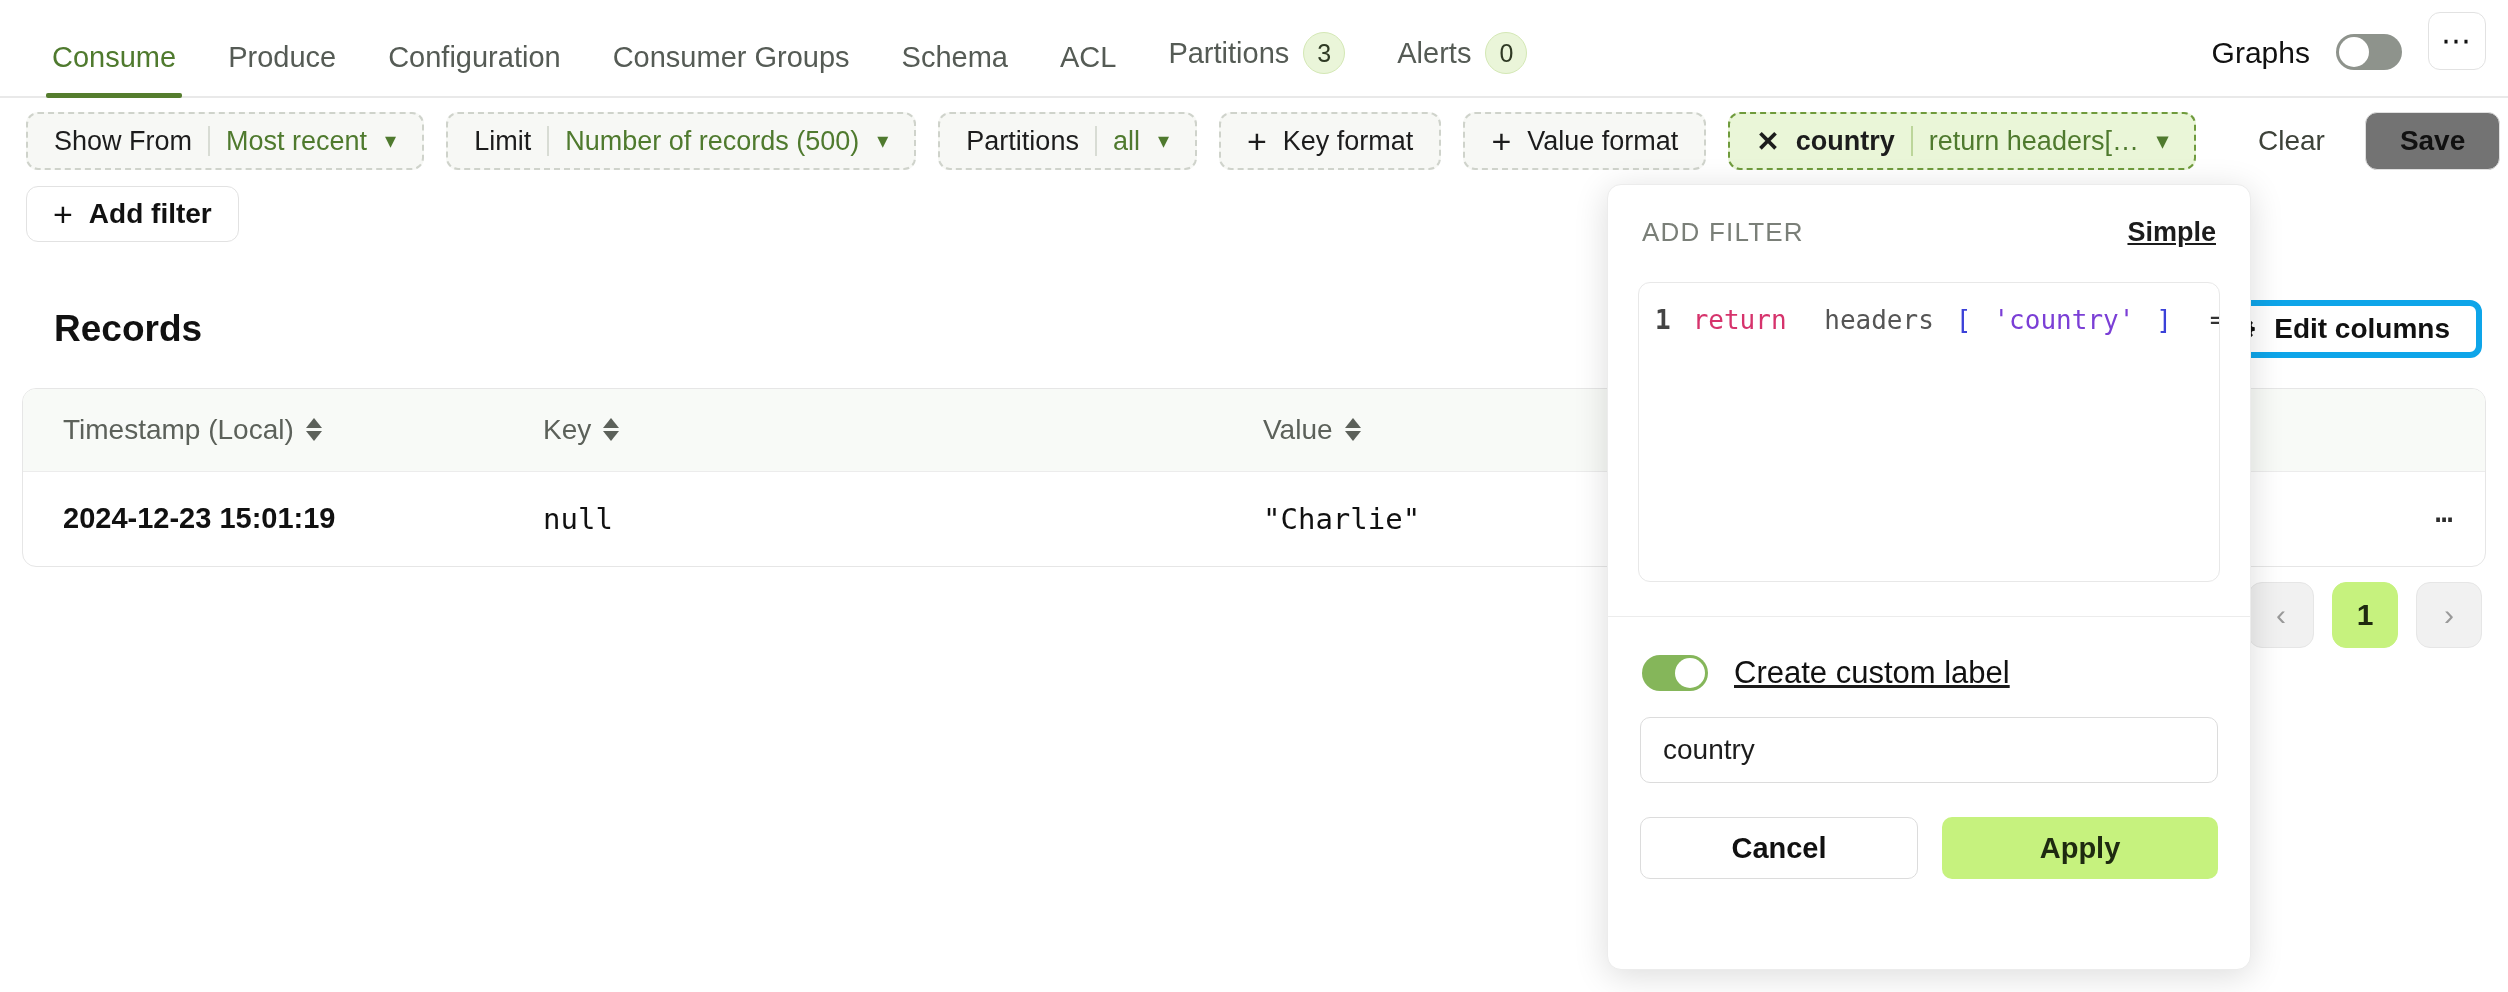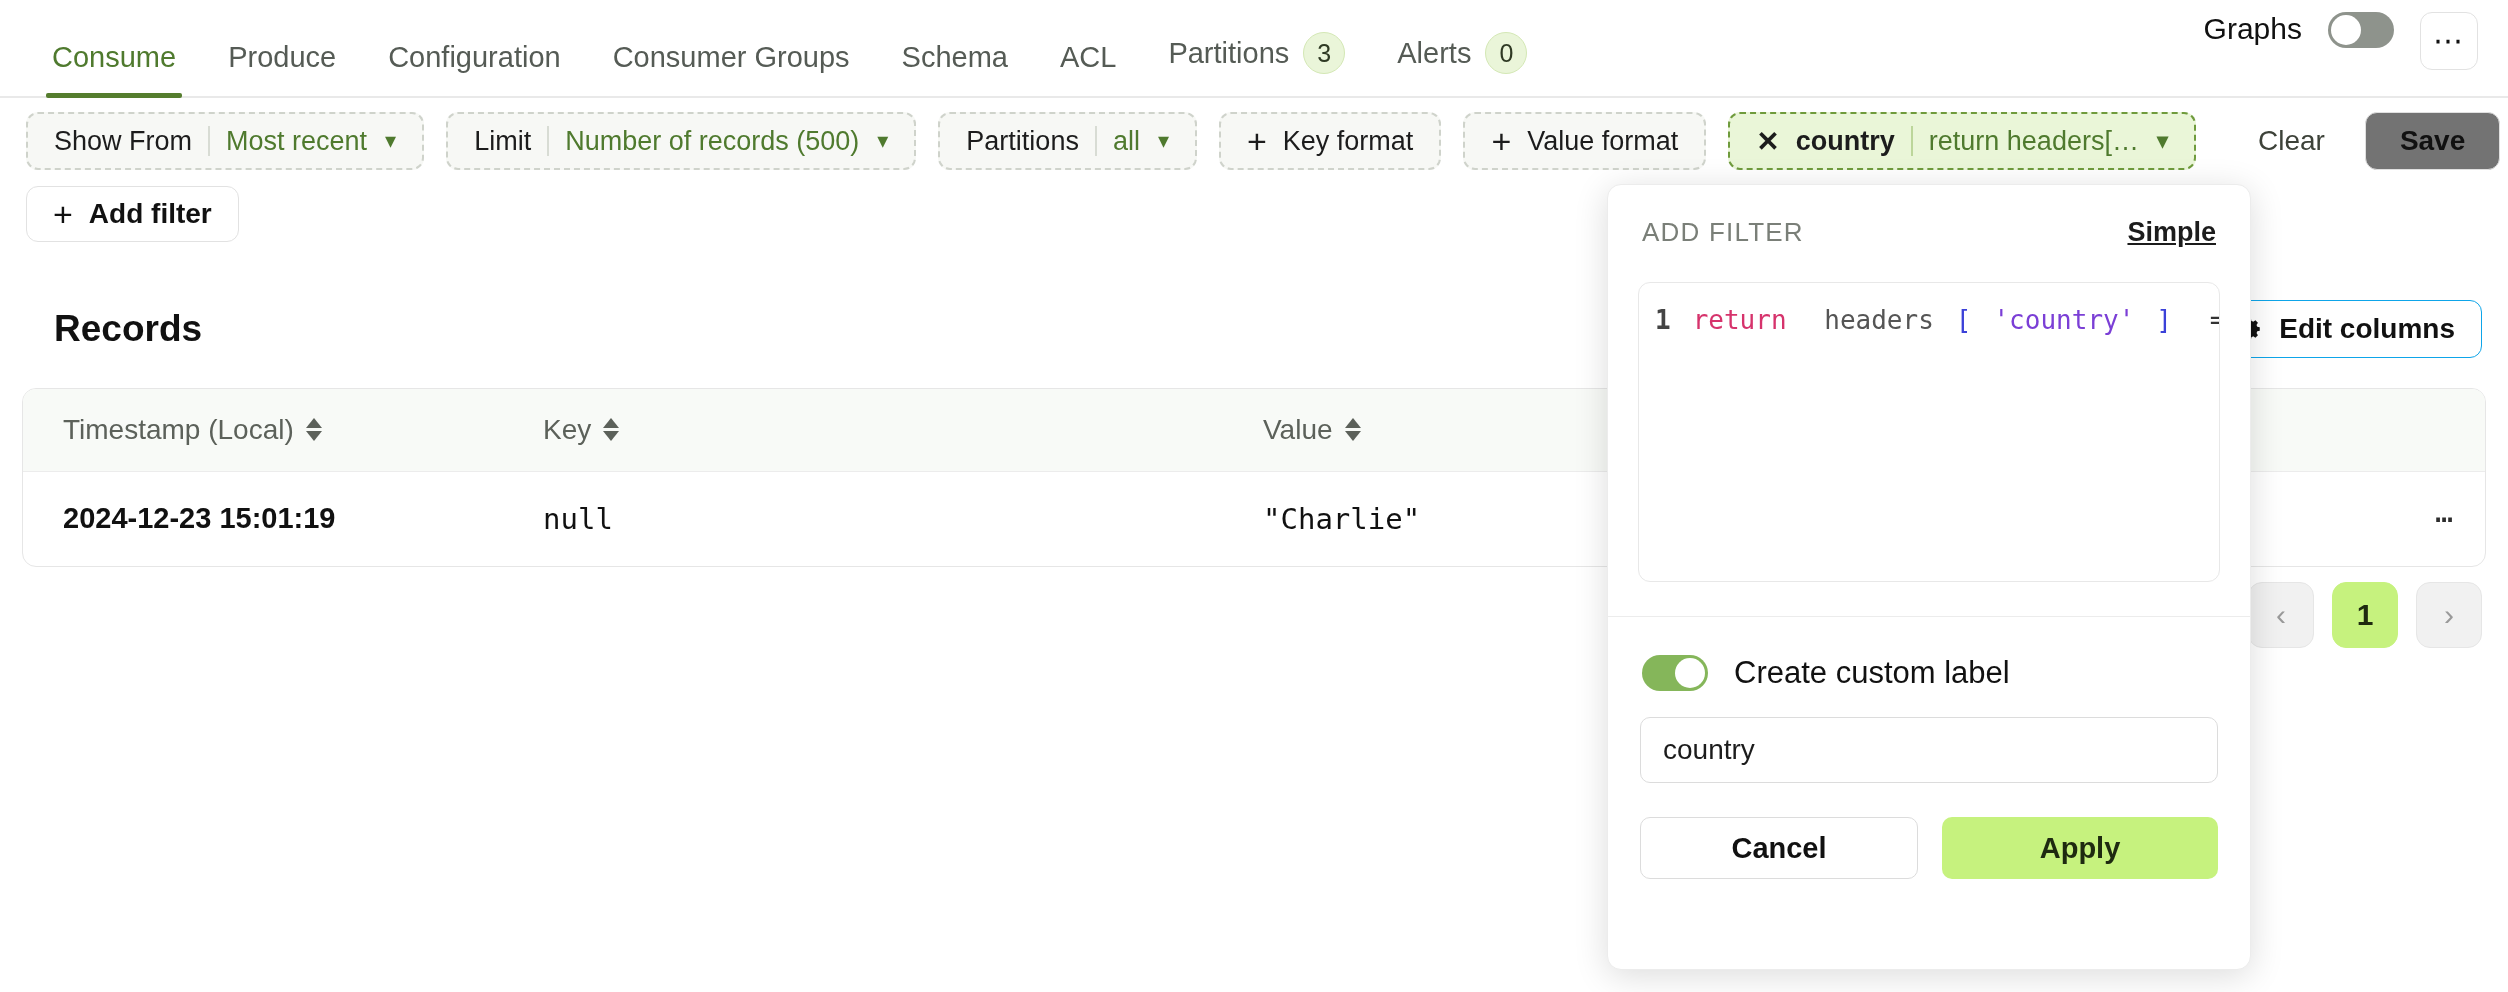--- a/index.html
+++ b/index.html
@@ -31,22 +31,22 @@
     content: ""; position: absolute; left: 20px; right: 20px; bottom: -2px;
     height: 5px; background: #557d2e; border-radius: 2px;
   }
   .badge {
     min-width: 42px; height: 42px; padding: 0 10px;
     border-radius: 999px; background: #eaf5d9; border: 1px solid #d4e8b5;
     display: inline-flex; align-items: center; justify-content: center;
     font-size: 25px; color: #2f3a24;
   }
   .tabbar-right {
-    margin-left: auto; display: flex; align-items: flex-start; gap: 26px;
-    padding-right: 30px; padding-bottom: 26px;
+    margin-left: auto; display: flex; align-items: flex-end; gap: 26px;
+    padding-right: 22px; padding-bottom: 26px;
   }
   .graphs-label { font-size: 30px; color: #111; }
   .switch {
     width: 66px; height: 36px; border-radius: 999px; background: #8e938c;
     position: relative; cursor: pointer; flex: none;
   }
   .switch .knob {
     position: absolute; top: 3px; left: 3px; width: 30px; height: 30px;
     border-radius: 50%; background: #fff;
   }
@@ -105,21 +105,21 @@
   .addfilter-btn .plus-sign { font-size: 34px; font-weight: 400; }
 
   
   .records-head {
     position: absolute; top: 300px; left: 26px; right: 26px;
     display: flex; align-items: center;
   }
   .records-title { font-size: 37px; font-weight: 700; color: #111; margin-left: 28px; }
   .records-actions { margin-left: auto; display: flex; align-items: center; gap: 22px; }
   .edit-cols {
-    height: 58px; padding: 0 26px; border: 1px solid #0ea5e9; border-radius: 12px;
+    height: 58px; padding: 0 26px; border: 6px solid #0ea5e9; border-radius: 12px;
     background: #fff; display: flex; align-items: center; gap: 16px;
     font-size: 28px; font-weight: 700; color: #111; cursor: pointer;
   }
   .hidden-btn {
     height: 58px; width: 66px; border: 1px solid #e2e2e2; border-radius: 12px;
     background: #fff; cursor: pointer;
   }
 
   
   .table-wrap {
@@ -192,21 +192,21 @@
     font-family: "DejaVu Sans Mono", monospace; font-size: 26px; white-space: pre;
   }
   .ln { color: #444; font-weight: 700; }
   .tok-kw { color: #d6336c; }
   .tok-id { color: #555; }
   .tok-br { color: #3b41d8; }
   .tok-str { color: #7b3fd6; }
   .tok-op { color: #333; }
   .popup-div { height: 1px; background: #ececec; margin-top: 34px; }
   .label-row {
-    display: flex; align-items: center; gap: 26px; padding: 38px 32px 0 34px;
+    display: flex; align-items: center; gap: 26px; padding: 38px 32px 0 34px; text-decoration: underline;
   }
   .label-row .lbl { font-size: 31px; color: #111; }
   .label-input {
     margin: 26px 32px 0 32px; height: 66px;
     border: 1px solid #dcdcdc; border-radius: 10px; background: #fff;
     display: flex; align-items: center; padding: 0 22px;
     font-size: 28px; color: #1c1c1c;
   }
   .popup-btns {
     display: flex; gap: 24px; padding: 34px 32px 0 32px;

